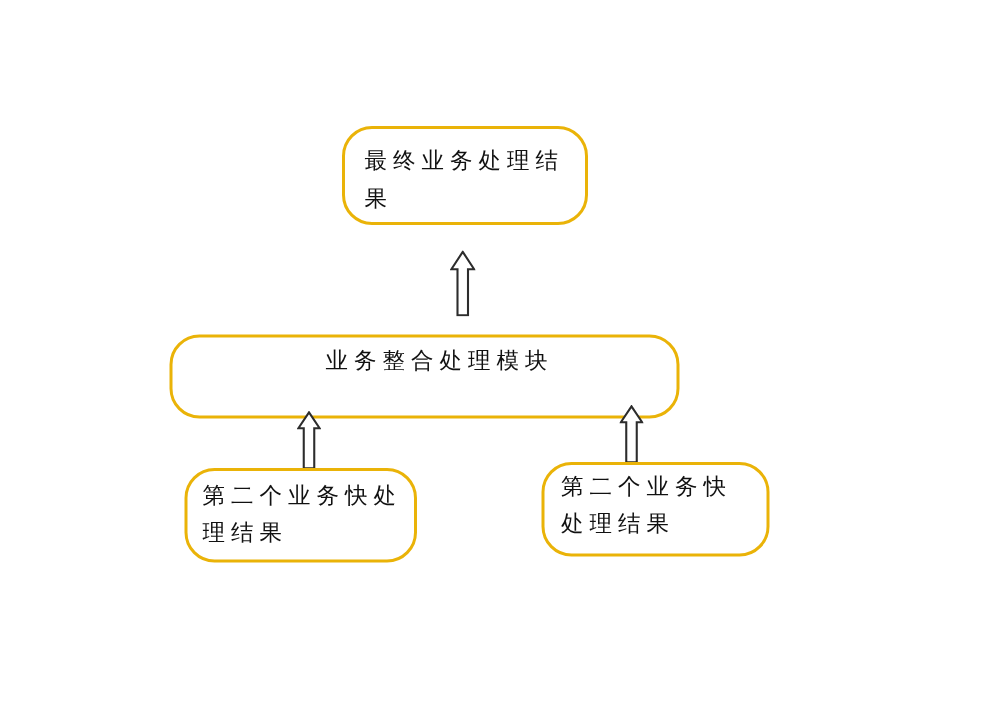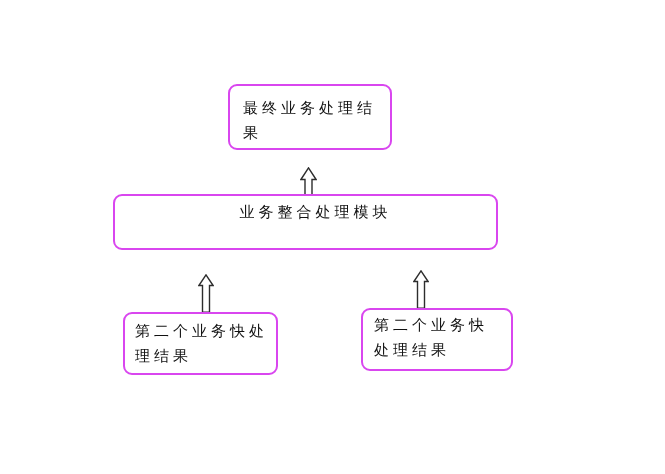--- a/index.html
+++ b/index.html
@@ -13,36 +13,36 @@
     height: 474px;
     background: #ffffff;
     font-family: "Liberation Sans", sans-serif;
     color: #111111;
     overflow: hidden;
   }
   .node {
     position: absolute;
     box-sizing: border-box;
     background: #ffffff;
-    border: 2px solid #d946ef;
-    border-radius: 9px;
+    border: 2px solid #eab308;
+    border-radius: 20px;
     font-size: 15px;
     line-height: 25px;
     letter-spacing: 4px;
     word-break: break-all;
   }
   .node-top {
     left: 228px; top: 84px;
     width: 164px; height: 66px;
     padding: 9px 5px 0 13px;
     text-align: left;
   }
   .node-middle {
-    left: 113px; top: 194px;
-    width: 385px; height: 56px;
+    left: 113px; top: 223px;
+    width: 340px; height: 56px;
     padding: 3px 0 0 20px;
     text-align: center;
   }
   .node-bottom-left {
     left: 123px; top: 312px;
     width: 155px; height: 63px;
     padding: 4px 4px 0 10px;
     text-align: left;
   }
   .node-bottom-right {

